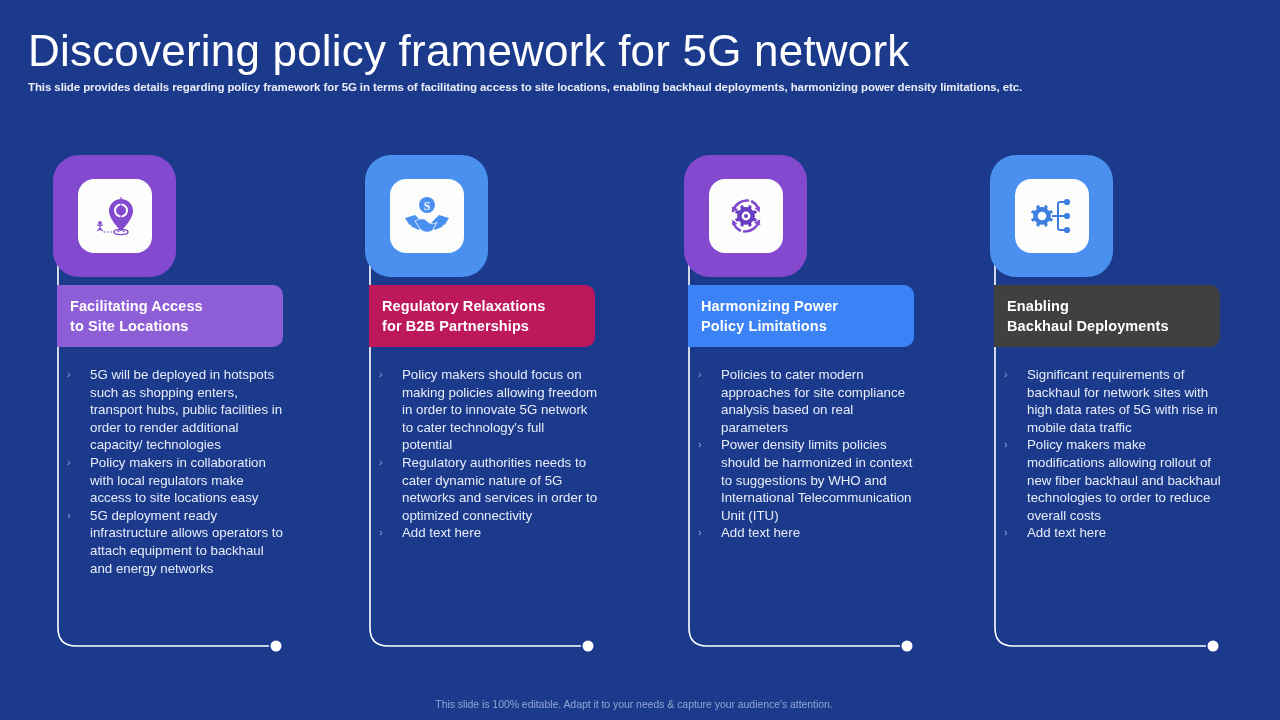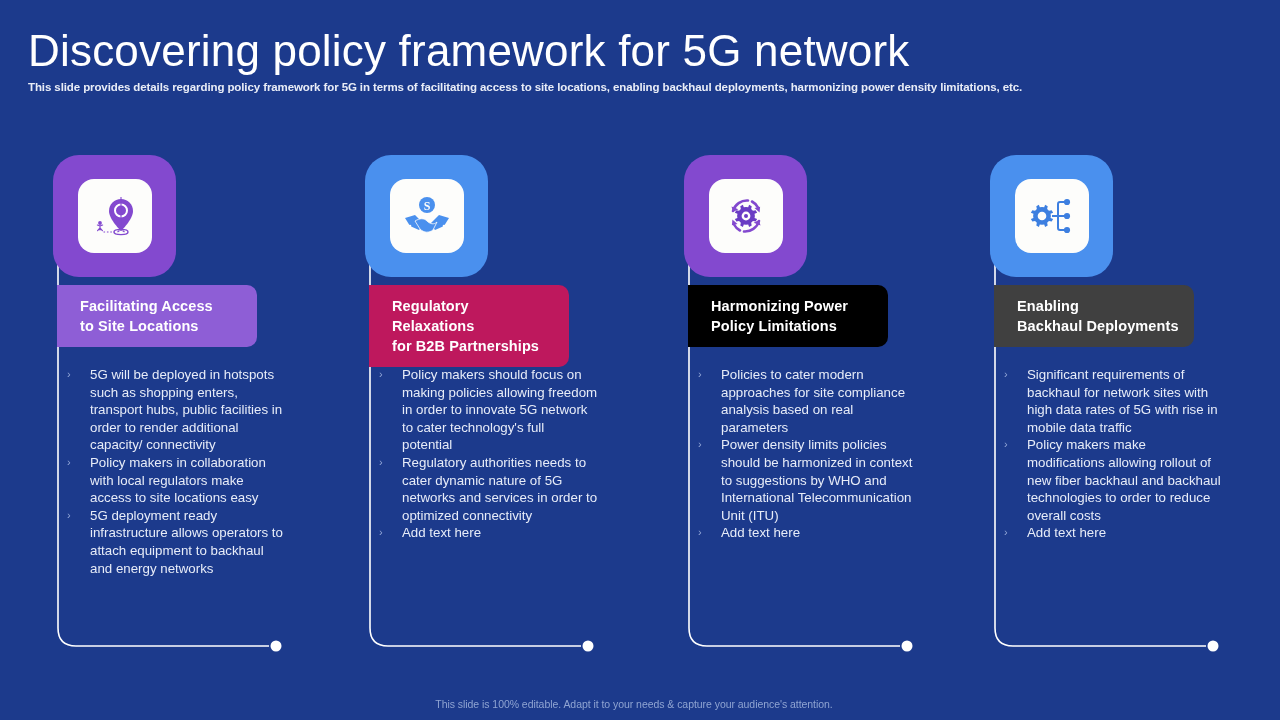--- a/index.html
+++ b/index.html
@@ -51,23 +51,23 @@
   .icon-inner{
     width:74px; height:74px; border-radius:16px;
     background:#fdfdfb;
     display:flex; align-items:center; justify-content:center;
   }
   .icon-inner svg{ display:block; }
 
   
   .card-title{
     position:absolute; left:4px; top:137px;
-    width:200px; min-height:50px;
+    width:226px; min-height:50px;
     border-radius:0 10px 10px 0;
-    padding:11px 14px 11px 23px;
+    padding:11px 14px 11px 13px;
     font-size:14.5px; font-weight:700; line-height:1.38;
     color:#ffffff; letter-spacing:.1px;
   }
   
   .bullets{
     position:absolute; left:9px; top:218px; width:224px;
     list-style:none;
   }
   .bullets li{
     position:relative;
@@ -116,21 +116,21 @@
           <path d="M10 34.5 l0 4.5 M10 37 l-2.4 2.6 M10 37 l2.4 2.6 M10 35 l-2.6 -1 M10 35 l2.6 -1" stroke="#8349cf" stroke-width="1.2" fill="none" stroke-linecap="round"></path>
           <line x1="13.5" y1="41" x2="24" y2="41" stroke="#8349cf" stroke-width="1.1" stroke-dasharray="1.6 1.8"></line>
         </svg>
       </div>
     </div>
     <div class="card-title" style="background:#8e5ed6">
       <span>Facilitating Access</span><br>
       <span>to Site Locations</span>
     </div>
     <ul class="bullets">
-      <li><span class="chev">›</span><span>5G will be deployed in hotspots such as shopping enters, transport hubs, public facilities in order to render additional capacity/ connectivity</span></li>
+      <li><span class="chev">›</span><span>5G will be deployed in hotspots such as shopping enters, transport hubs, public facilities in order to render additional capacity/ technologies</span></li>
       <li><span class="chev">›</span><span>Policy makers in collaboration with local regulators make access to site locations easy</span></li>
       <li><span class="chev">›</span><span>5G deployment ready infrastructure allows operators to attach equipment to backhaul and energy networks</span></li>
     </ul>
   </div>
 
   <div class="card c1">
     <div class="bracket">
       <svg viewBox="0 0 226 450" preserveAspectRatio="none">
         <path d="M1,0 L1,424 Q1,442 19,442 L212,442" fill="none" stroke="#ffffff" stroke-width="1.6"></path>
         <circle cx="219" cy="442" r="5.5" fill="#ffffff"></circle>
@@ -179,21 +179,21 @@
           <path d="M38 30 A14.5 14.5 0 0 1 23 40.5" fill="none" stroke="#8349cf" stroke-width="2.6" stroke-linecap="round"></path>
           <path d="M10.5 15.5 l1.6 5.6 5.2 -2.8 Z" fill="#8349cf"></path>
           <path d="M39.5 34.5 l-1.6 -5.6 -5.2 2.8 Z" fill="#8349cf"></path>
           <path d="M37 16.5 A14.5 14.5 0 0 0 31 10.5" fill="none" stroke="#8349cf" stroke-width="2.6" stroke-linecap="round"></path>
           <path d="M38.6 21.5 l.5 -5.8 -5.6 1.4 Z" fill="#8349cf"></path>
           <path d="M13 33.5 A14.5 14.5 0 0 0 19 39.5" fill="none" stroke="#8349cf" stroke-width="2.6" stroke-linecap="round"></path>
           <path d="M11.4 28.5 l-.5 5.8 5.6 -1.4 Z" fill="#8349cf"></path>
         </svg>
       </div>
     </div>
-    <div class="card-title" style="background:#000000">
+    <div class="card-title" style="background:#3b82f6">
       <span>Harmonizing Power</span><br>
       <span>Policy Limitations</span>
     </div>
     <ul class="bullets">
       <li><span class="chev">›</span><span>Policies to cater modern approaches for site compliance analysis based on real parameters</span></li>
       <li><span class="chev">›</span><span>Power density limits policies should be harmonized in context to suggestions by WHO and International Telecommunication Unit (ITU)</span></li>
       <li><span class="chev">›</span><span>Add text here</span></li>
     </ul>
   </div>
 

